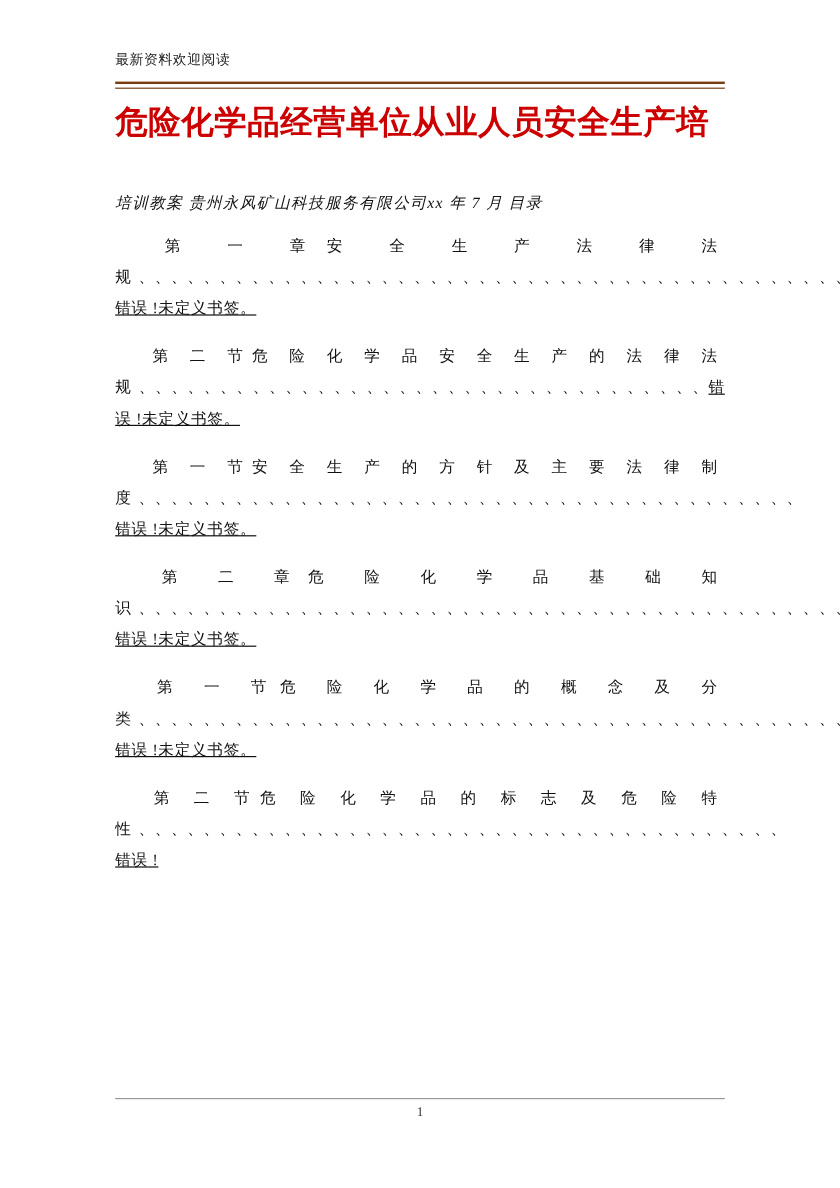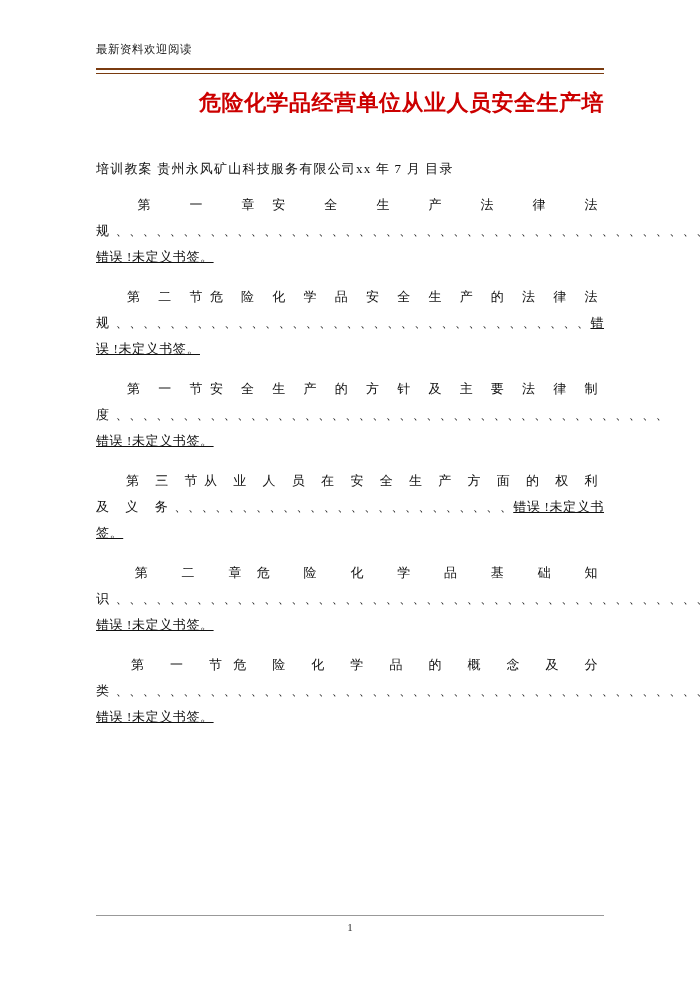--- a/index.html
+++ b/index.html
@@ -40,40 +40,41 @@
     width: 508px;
     height: 3px;
     border-top: 2px solid #7a3b10;
     border-bottom: 1px solid #7a3b10;
   }
   .doc-title {
     position: absolute;
     left: 96px;
     top: 86px;
     width: 508px;
-    text-align: right;
+    text-align: left;
     font-family: "Liberation Sans", "DejaVu Sans", sans-serif;
     font-weight: bold;
-    font-size: 22px;
+    font-size: 27px;
     line-height: 33px;
     color: #cc0000;
     letter-spacing: 0.5px;
   }
   .body-area {
     position: absolute;
     left: 96px;
     top: 158px;
     width: 508px;
   }
   .lead-line {
     font-size: 13px;
     line-height: 22px;
     color: #111111;
     letter-spacing: 1.2px;
     margin-bottom: 12px;
+    font-style: italic;
   }
   .toc-entry {
     font-size: 13px;
     line-height: 26px;
     color: #111111;
     margin-bottom: 14px;
     text-align: justify;
     text-justify: inter-character;
   }
   .toc-entry .indent {
@@ -131,31 +132,31 @@
     </div>
 
     <div class="toc-entry">
       <span class="indent"></span><span class="spread">第 二 节</span><span class="spread">危 险 化 学 品 安  全 生 产 的 法 律 法 规</span><span class="dots">、、、、、、、、、、、、、、、、、、、、、、、、、、、、、、、、、、、</span><span class="tail">错误 !未定义书签。</span>
     </div>
 
     <div class="toc-entry">
       <span class="indent"></span><span class="spread">第 一 节</span><span class="spread">安 全 生 产 的 方 针 及 主 要 法 律 制 度</span><span class="dots">、、、、、、、、、、、、、、、、、、、、、、、、、、、、、、、、、、、、、、、、、</span><span class="tail">错误 !未定义书签。</span>
     </div>
 
-    <div class="toc-entry">
-      <span class="indent"></span><span class="spread">第 三 节</span><span class="spread">从 业 人 员 在 安 全 生 产 方 面 的 权 利 及 义 务</span><span class="dots">、、、、、、、、、、、、、、、、、、、、、、、、、</span><span class="tail">错误 !未定义书签。</span>
-    </div>
 
     <div class="toc-entry">
       <span class="indent"></span><span class="spread">第  二  章</span><span class="spread">危 险 化 学 品 基 础 知 识</span><span class="dots">、、、、、、、、、、、、、、、、、、、、、、、、、、、、、、、、、、、、、、、、、、、、、、、、、、、、、、、、、、、、、、、、、、、、、、、、、、、、、、、、、、、、、、、</span><span class="tail">错误 !未定义书签。</span>
     </div>
 
     <div class="toc-entry">
       <span class="indent"></span><span class="spread">第 一 节</span><span class="spread">危 险 化 学 品 的 概 念 及 分 类</span><span class="dots">、、、、、、、、、、、、、、、、、、、、、、、、、、、、、、、、、、、、、、、、、、、、、、、、</span><span class="tail">错误 !未定义书签。</span>
     </div>
 
+    <div class="toc-entry">
+      <span class="indent"></span><span class="spread">第 二 节</span><span class="spread">危 险 化 学 品 的 标 志 及 危 险 特 性</span><span class="dots">、、、、、、、、、、、、、、、、、、、、、、、、、、、、、、、、、、、、、、、、</span><span class="tail">错误 !</span>
+    </div>
 
   </div>
 
   <div class="footer-rule"></div>
   <div class="page-number">1</div>
 
 </div>
 
 </body></html>

